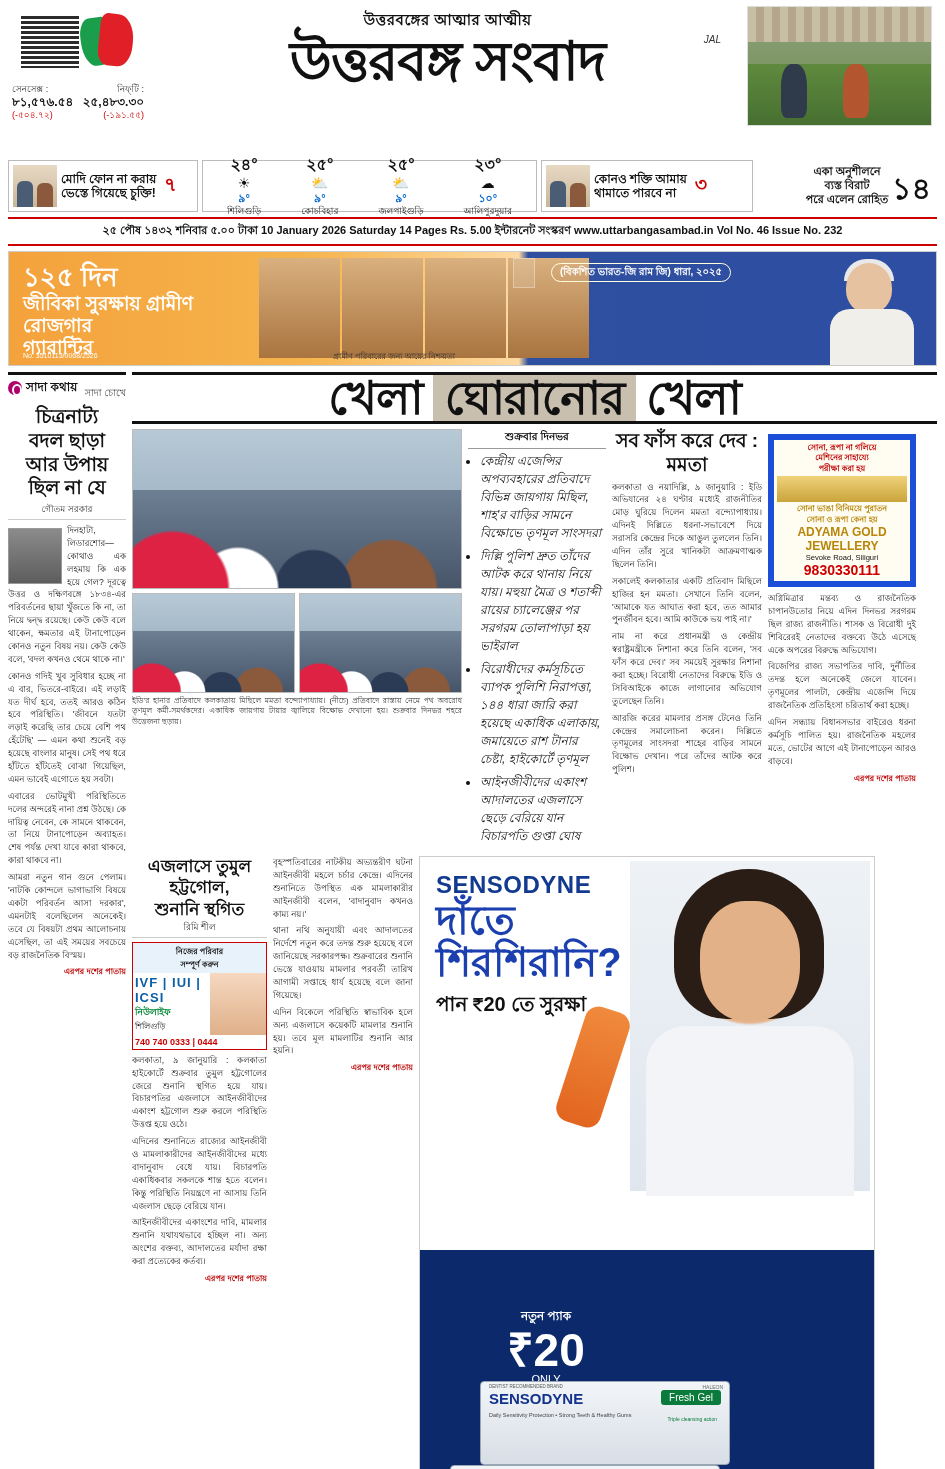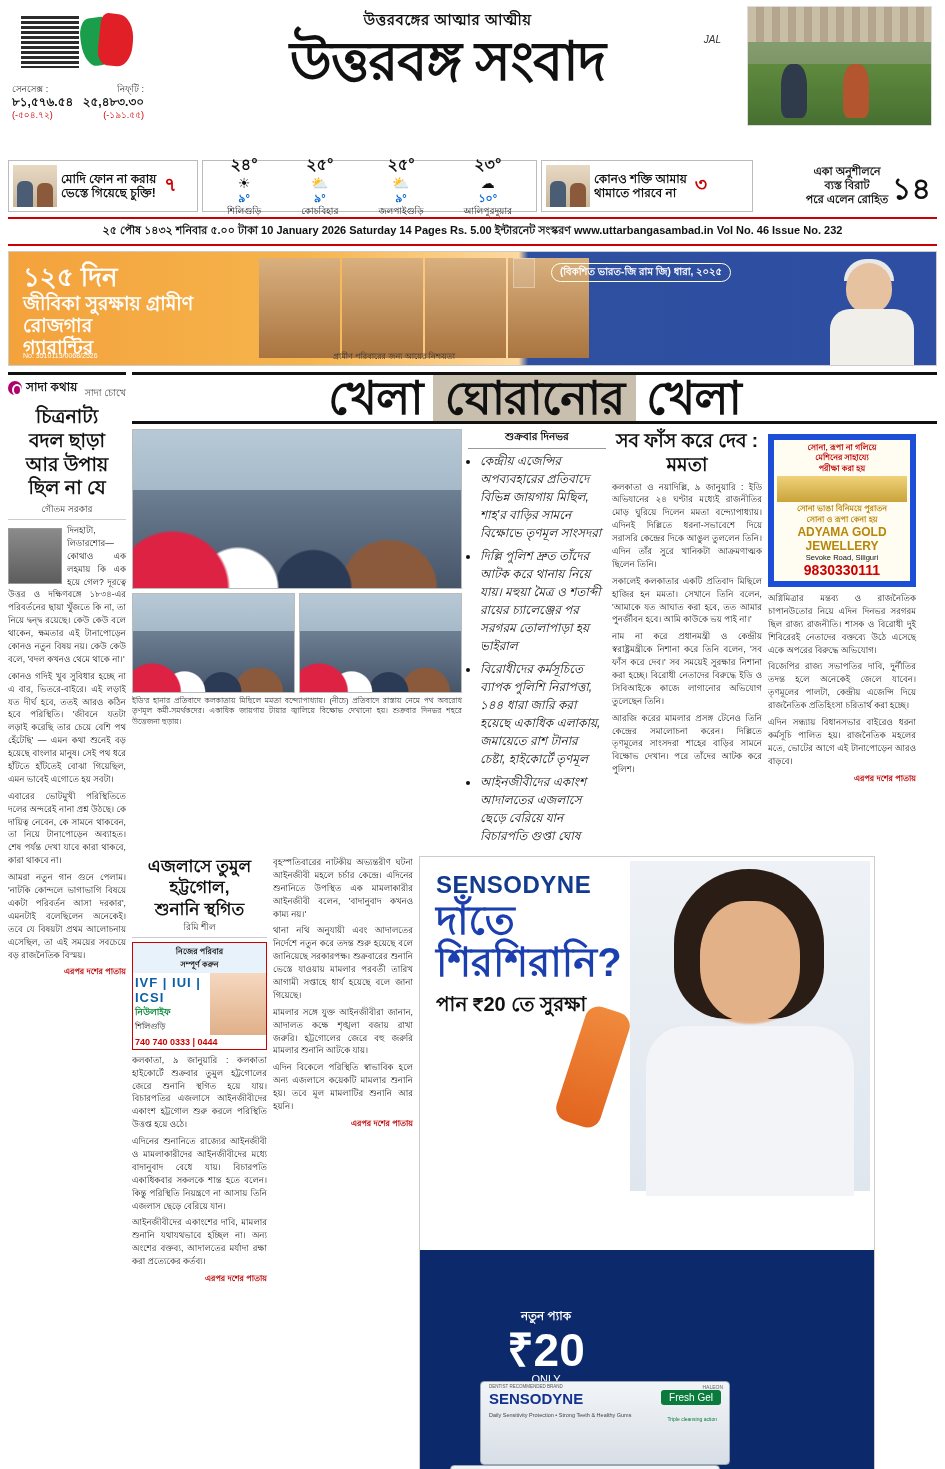--- a/index.html
+++ b/index.html
@@ -428,21 +428,20 @@
             <p>এদিনের শুনানিতে রাজ্যের আইনজীবী ও মামলাকারীদের আইনজীবীদের মধ্যে বাদানুবাদ বেধে যায়। বিচারপতি একাধিকবার সকলকে শান্ত হতে বলেন। কিন্তু পরিস্থিতি নিয়ন্ত্রণে না আসায় তিনি এজলাস ছেড়ে বেরিয়ে যান।</p>
             <p>আইনজীবীদের একাংশের দাবি, মামলার শুনানি যথাযথভাবে হচ্ছিল না। অন্য অংশের বক্তব্য, আদালতের মর্যাদা রক্ষা করা প্রত্যেকের কর্তব্য।</p>
           </div>
           <div class="tail">এরপর দশের পাতায়</div>
         </div>
 
         <div style="width:140px;">
           <div class="bodytext">
             <p>বৃহস্পতিবারের নাটকীয় অভ্যন্তরীণ ঘটনা আইনজীবী মহলে চর্চার কেন্দ্রে। এদিনের শুনানিতে উপস্থিত এক মামলাকারীর আইনজীবী বলেন, 'বাদানুবাদ কখনও কাম্য নয়।'</p>
             <p>থানা নথি অনুযায়ী এবং আদালতের নির্দেশে নতুন করে তদন্ত শুরু হয়েছে বলে জানিয়েছে সরকারপক্ষ। শুক্রবারের শুনানি ভেস্তে যাওয়ায় মামলার পরবর্তী তারিখ আগামী সপ্তাহে ধার্য হয়েছে বলে জানা গিয়েছে।</p>
-            <p>মামলার সঙ্গে যুক্ত আইনজীবীরা জানান, আদালত কক্ষে শৃঙ্খলা বজায় রাখা জরুরি। হট্টগোলের জেরে বহু জরুরি মামলার শুনানি আটকে যায়।</p>
             <p>এদিন বিকেলে পরিস্থিতি স্বাভাবিক হলে অন্য এজলাসে কয়েকটি মামলার শুনানি হয়। তবে মূল মামলাটির শুনানি আর হয়নি।</p>
           </div>
           <div class="tail">এরপর দশের পাতায়</div>
         </div>
 
         <div class="sens" style="height:680px;">
           <div class="brand">SENSODYNE</div>
           <div class="h1">দাঁতে</div>
           <div class="h1">শিরশিরানি?</div>
           <div class="h2">পান ₹20 তে সুরক্ষা</div>

